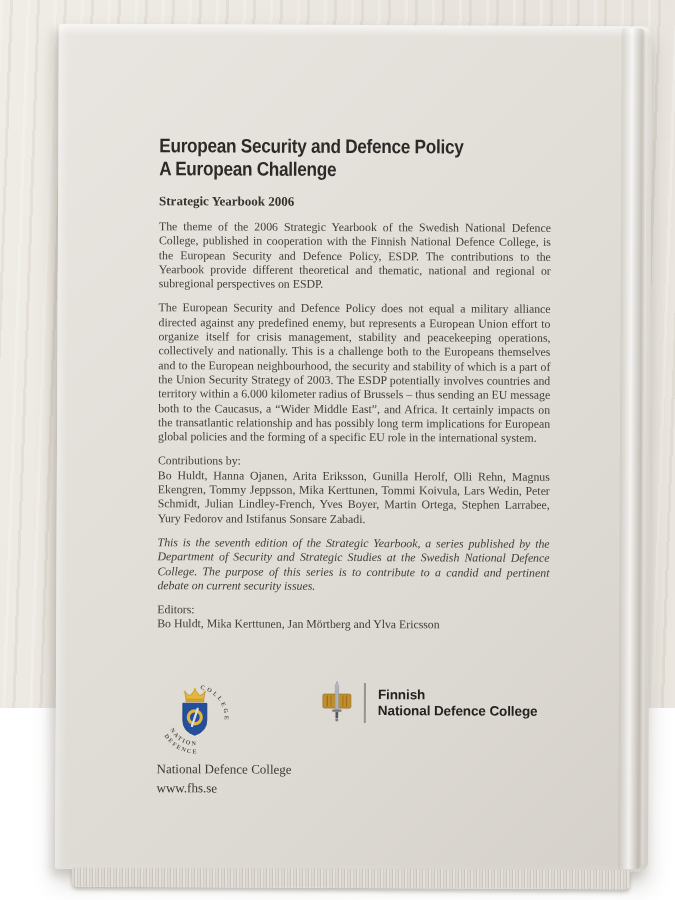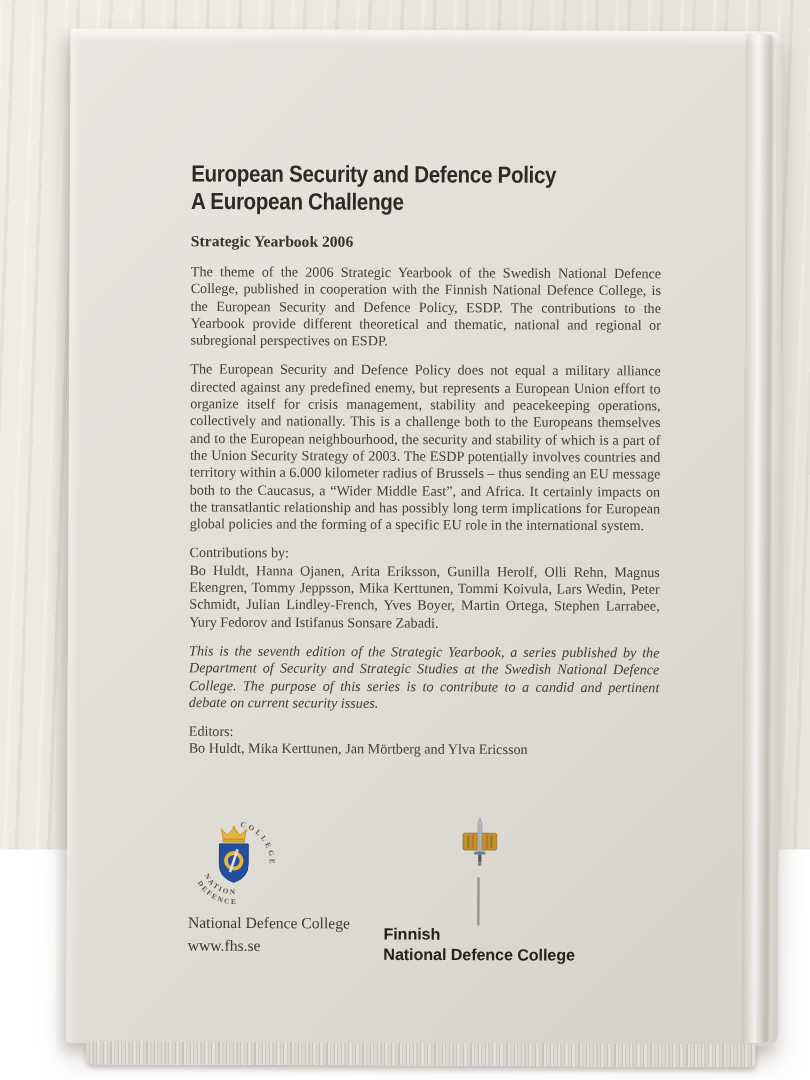--- a/index.html
+++ b/index.html
@@ -68,21 +68,21 @@
   .editors-names { text-align: left; }
 
   
   .logos { position: absolute; left: 101px; top: 648px; width: 392px; height: 92px; }
   .sv-logo { position: absolute; left: -2px; top: 0; width: 80px; height: 90px; }
   .ring-text {
     font-family: "Liberation Serif", serif; font-size: 6px; font-weight: 600;
     letter-spacing: 1.6px; fill: #57524b;
   }
   .ring-text.col { letter-spacing: 2.2px; }
-  .finnish { position: absolute; left: 163px; top: 2px; display: flex; align-items: center; flex-direction: column; }
+  .finnish { position: absolute; left: 163px; top: 2px; display: flex; align-items: center; }
   .fin-emblem { width: 34px; height: 56px; }
   .fin-divider { width: 2px; height: 40px; background: #97938c; margin: 0 12px 0 10px; }
   .fin-text {
     font-family: "Liberation Sans", sans-serif; font-weight: 700;
     font-size: 13.5px; line-height: 16.5px; color: #24221f; letter-spacing: -0.1px;
   }
 
   
   .address { position: absolute; left: 101px; top: 736px; font-size: 13px; line-height: 18.5px; color: #3d3831; }
 </style>

